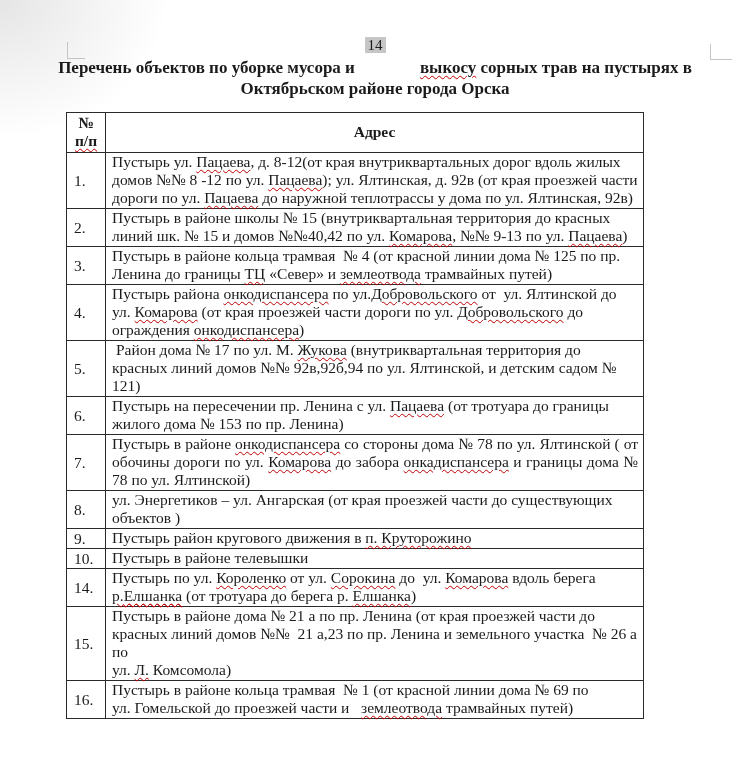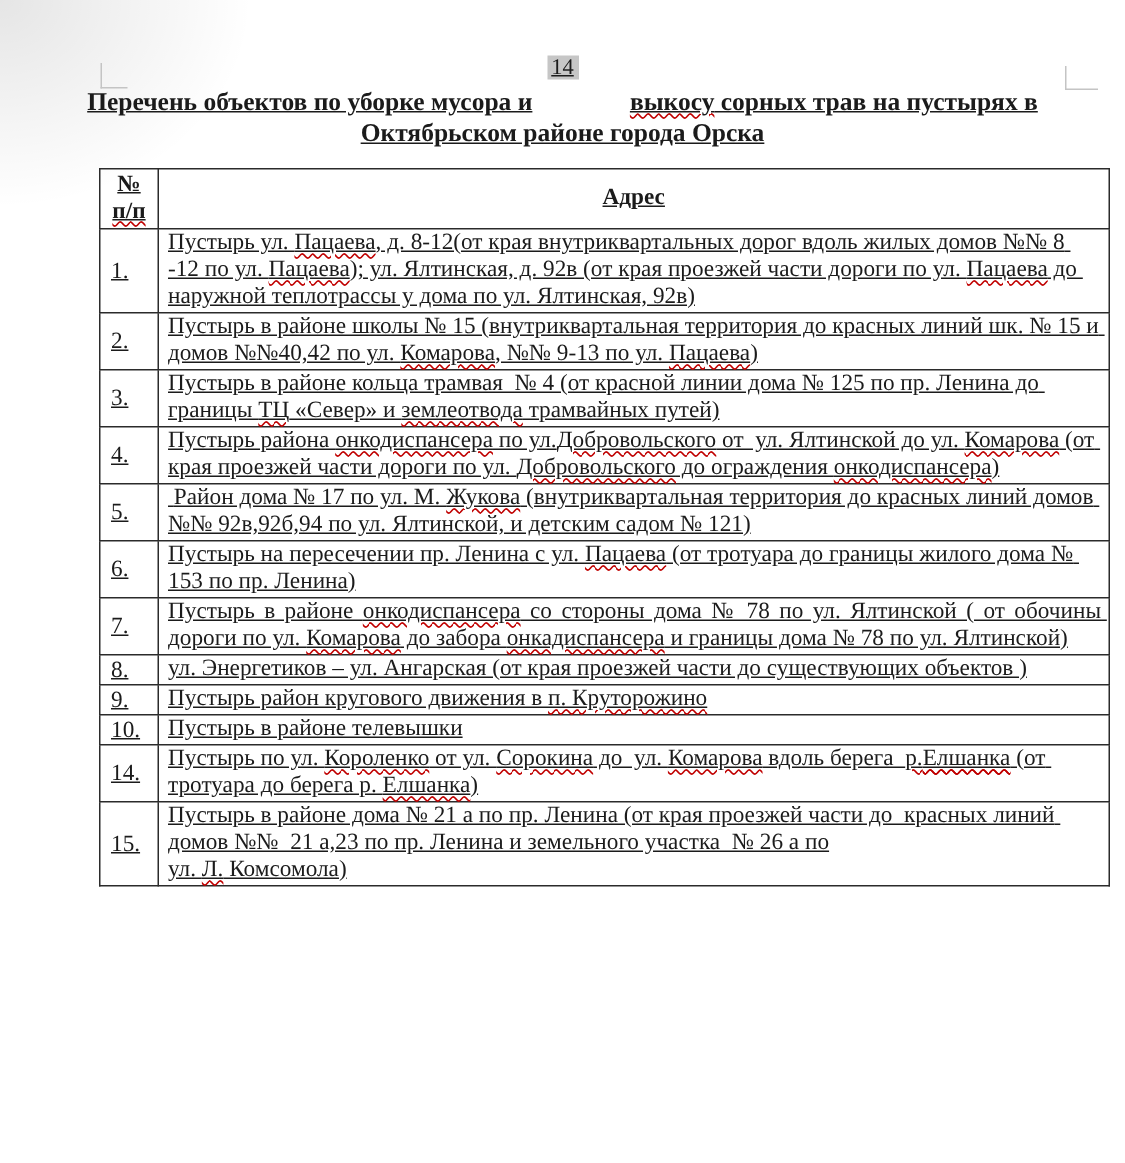--- a/index.html
+++ b/index.html
@@ -1,27 +1,27 @@
 <!DOCTYPE html>
 <html style="--spell-red: #c00000; --field-shade: #c6c6c6;"><head>
 <meta charset="utf-8">
 <style>
   html,body{margin:0;padding:0;background:#ffffff;}
   body{width:750px;height:775px;font-family:"Liberation Serif","DejaVu Serif",serif;color:#1b1b1b;}
-  .page{position:relative;width:750px;height:775px;overflow:hidden;background:#fff;text-decoration:underline;}
+  .page{position:relative;width:750px;height:775px;overflow:hidden;background:#fff;}
   .scan-shade{position:absolute;left:0;top:0;width:170px;height:140px;
     background:radial-gradient(ellipse at 0% 0%, rgba(0,0,0,0.10), rgba(0,0,0,0) 70%);pointer-events:none;}
   .mark{position:absolute;border-left:1px solid #c4c4c4;border-bottom:1px solid #c4c4c4;}
   .mark-left{left:67px;top:42px;width:17px;height:16px;}
   .mark-right{left:710px;top:44px;width:21px;height:15px;}
   .page-number-wrap{padding-top:36px;text-align:center;font-size:15px;line-height:18px;}
   .page-number{background:var(--field-shade,#c6c6c6);padding:0 3px;}
   .title{margin-top:3px;text-align:center;font-weight:bold;font-size:17px;line-height:21px;}
   .spacer{display:inline-block;width:65px;}
-  .doc-table{margin:13px 0 0 66px;border-collapse:collapse;width:674px;table-layout:fixed;
+  .doc-table{margin:13px 0 0 66px;border-collapse:collapse;width:578px;table-layout:fixed;
     font-size:15.5px;line-height:18px;}
   .doc-table col.c1{width:39px;}
   .doc-table th,.doc-table td{border:1px solid #2b2b2b;}
   .doc-table th{font-weight:bold;text-align:center;padding:1px 0 2px;line-height:18px;}
   td.num{padding:0 2px 0 7px;vertical-align:middle;text-align:left;}
   td.addr{padding:0 5px 1px 6px;white-space:pre-wrap;overflow-wrap:break-word;}
   td.addr.just{text-align:justify;margin-left:24px;}
   .sp{text-decoration:underline;text-decoration-style:wavy;
     text-decoration-color:var(--spell-red,#c00000);text-decoration-thickness:1px;text-underline-offset:2px;}
 </style>
@@ -96,15 +96,20 @@
         </tr>
         <tr>
           <td class="num">14.</td>
           <td class="addr">Пустырь по ул. <span class="sp">Короленко</span> от ул. <span class="sp">Сорокина</span> до  ул. <span class="sp">Комарова</span> вдоль берега  <span class="sp">р.<span class="sp">Елшанка</span></span> (от тротуара до берега р. <span class="sp">Елшанка</span>)</td>
         </tr>
         <tr>
           <td class="num">15.</td>
           <td class="addr">Пустырь в районе дома № 21 а по пр. Ленина (от края проезжей части до  красных линий домов №№  21 а,23 по пр. Ленина и земельного участка  № 26 а по
 ул. <span class="sp">Л.</span> Комсомола)</td>
         </tr>
+        <tr>
+          <td class="num">16.</td>
+          <td class="addr">Пустырь в районе кольца трамвая  № 1 (от красной линии дома № 69 по
+ул. Гомельской до проезжей части и   <span class="sp">землеотвода</span> трамвайных путей)</td>
+        </tr>
       </tbody>
   </table>
 </div>
 
 </body></html>

